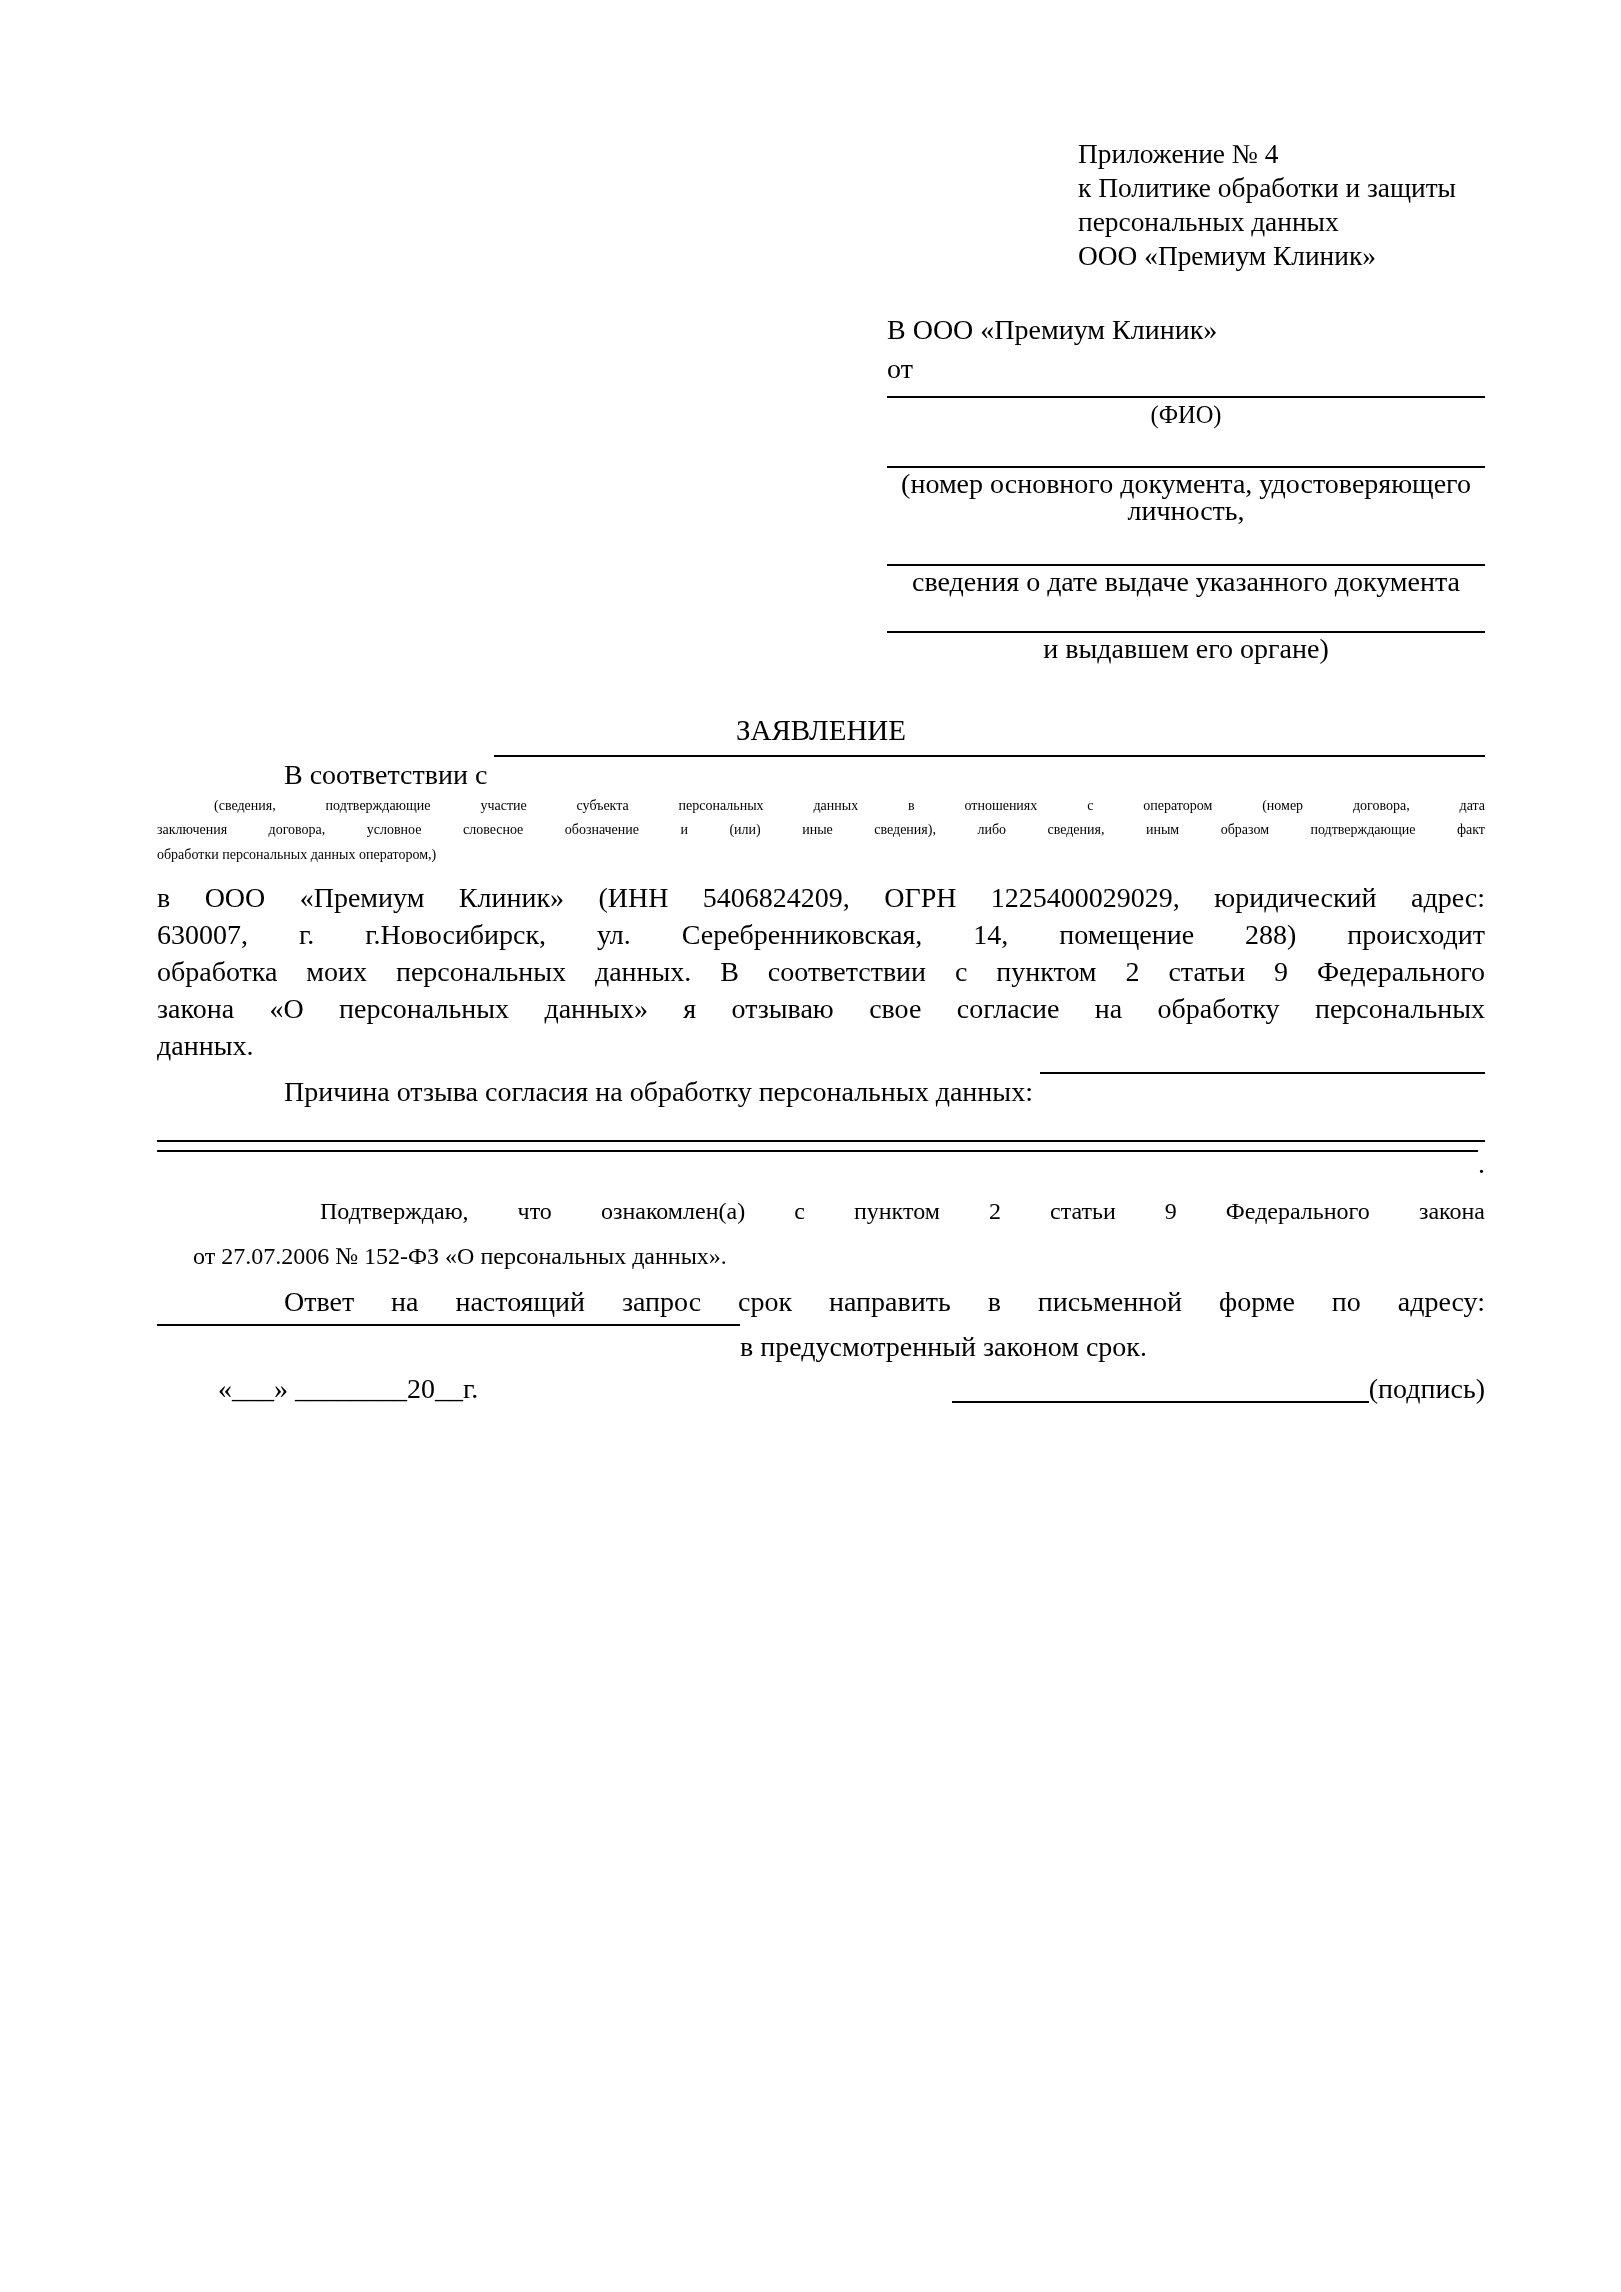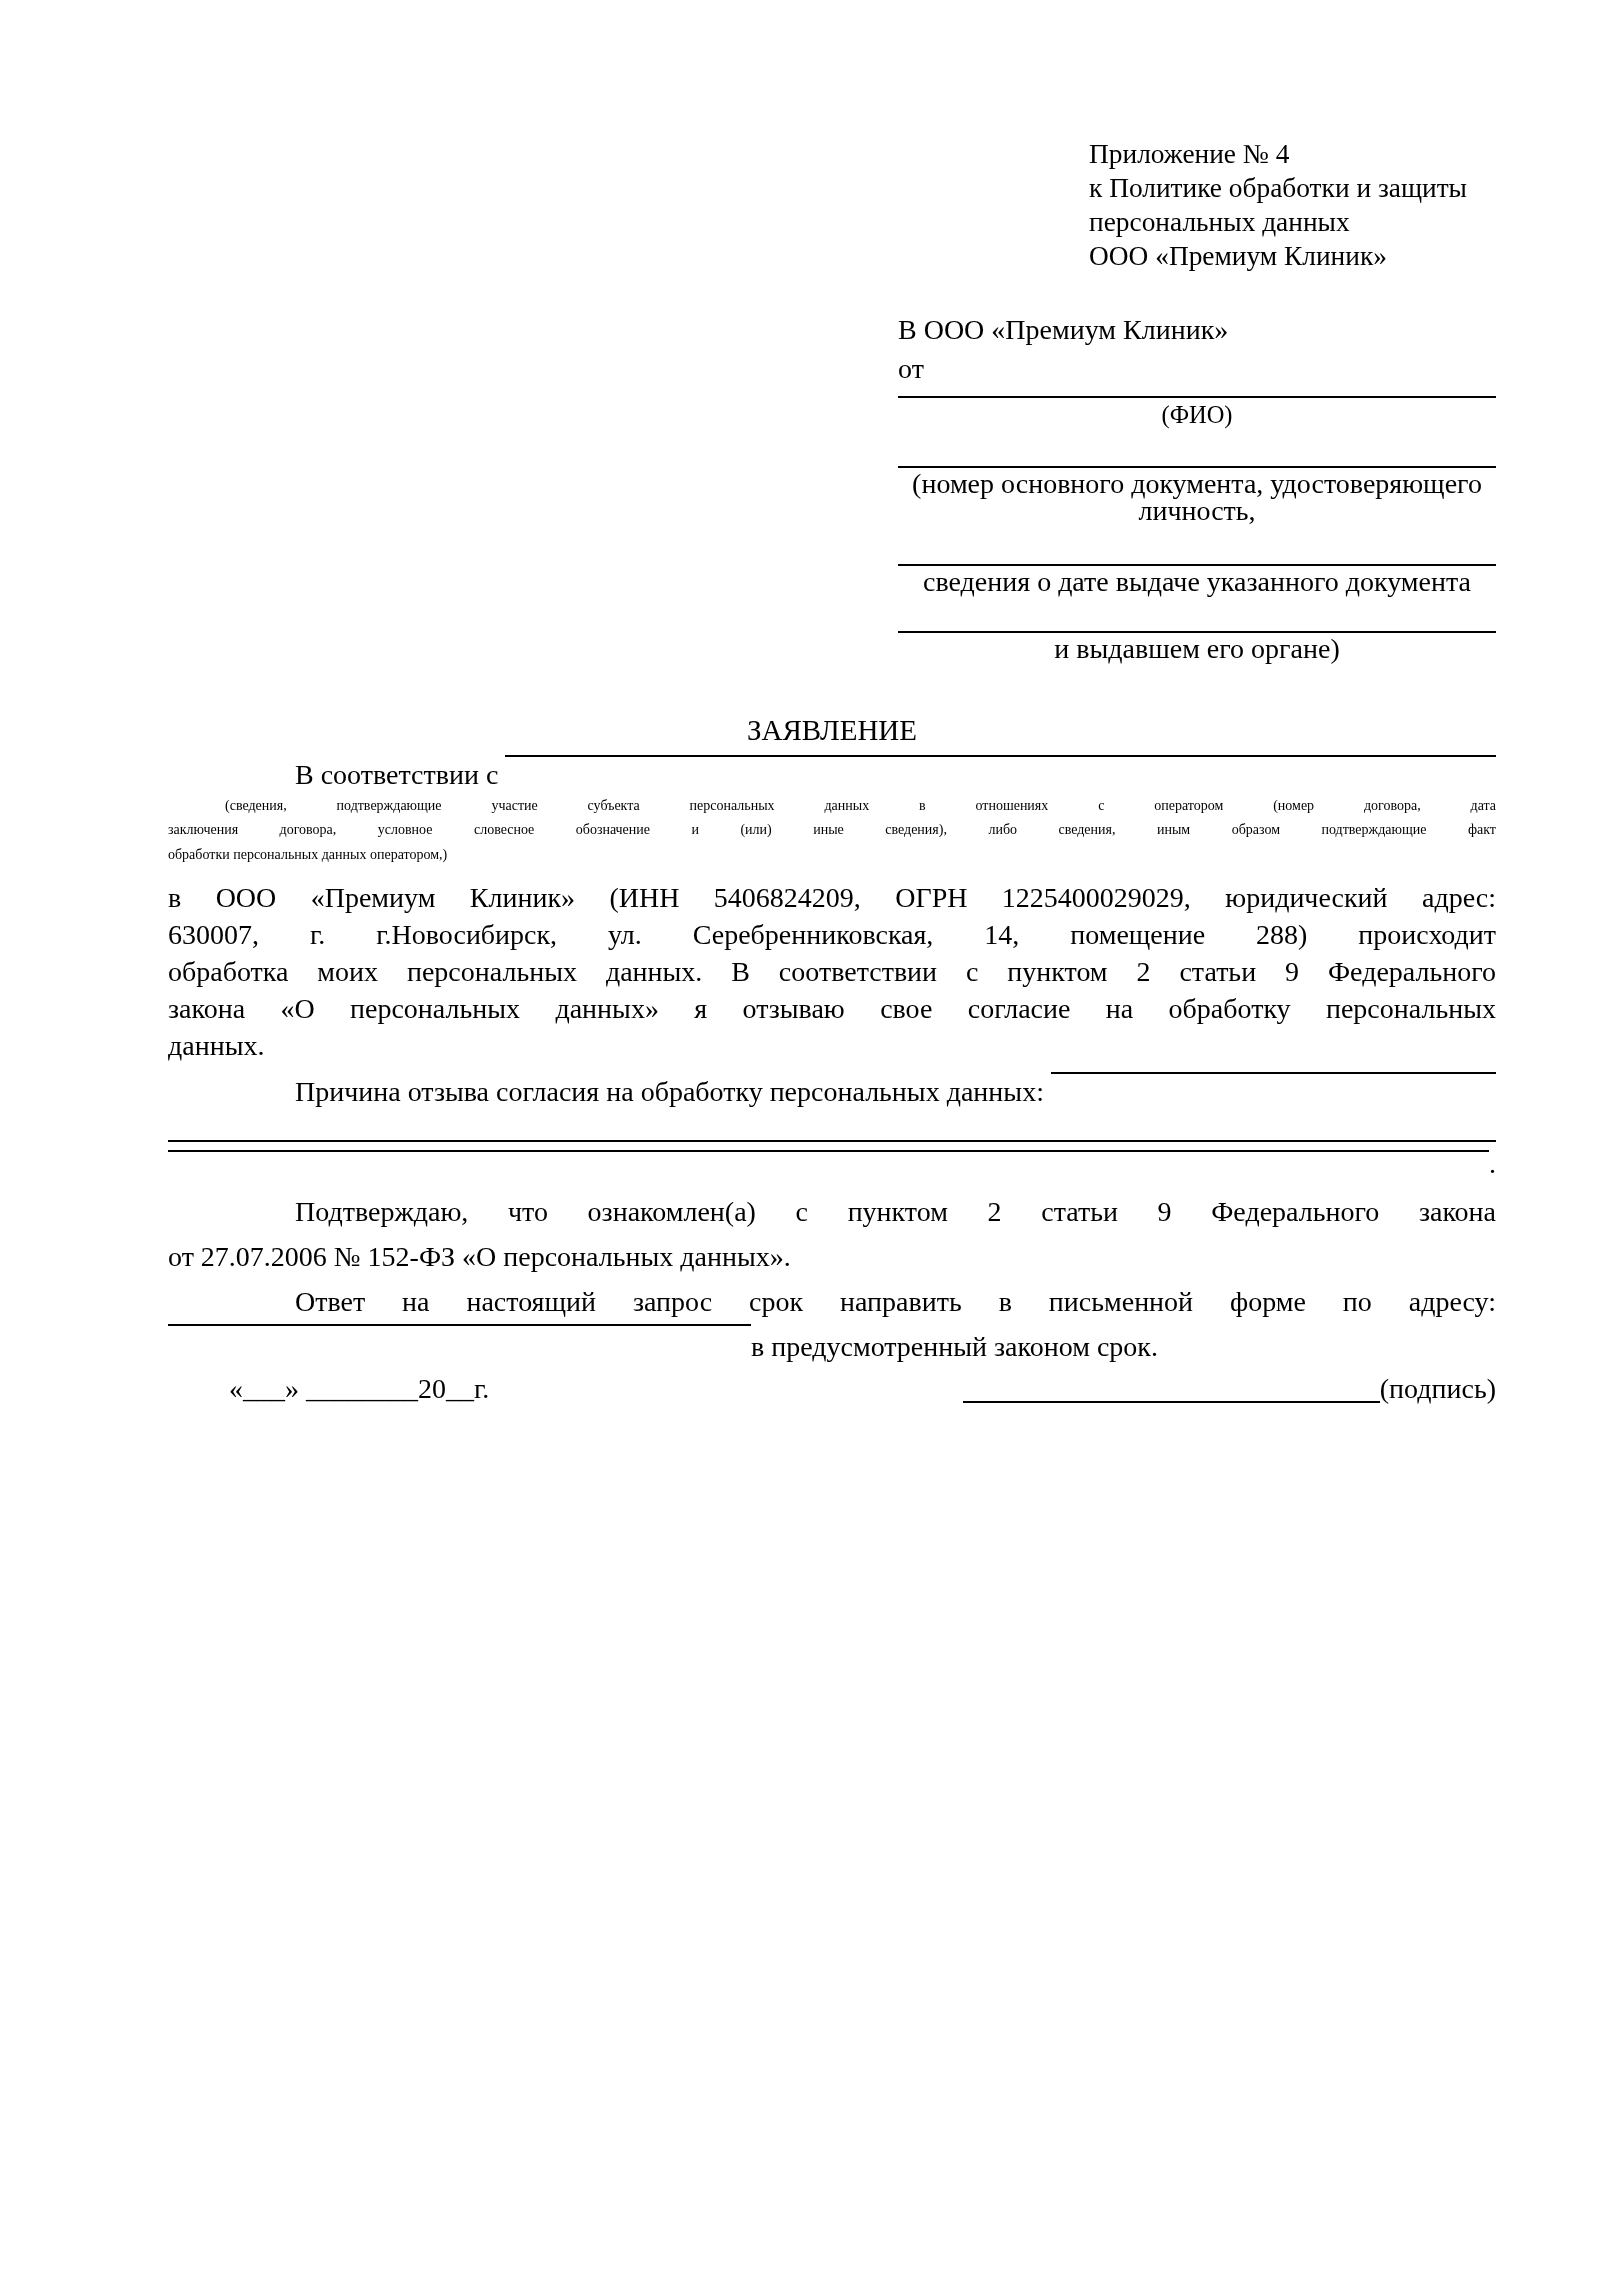--- a/index.html
+++ b/index.html
@@ -8,21 +8,21 @@
     height: 2293px;
     background: #ffffff;
     color: #000000;
     font-family: "Liberation Serif", serif;
     position: relative;
     margin: 0 auto;
     overflow: hidden;
   }
   .content {
     position: absolute;
-    left: 168px;
+    left: 157px;
     top: 0;
     width: 1328px;
   }
   
   .jl { text-align: justify; text-align-last: justify; }
 
   .appendix {
     margin-left: 921px;
     padding-top: 137px;
     font-size: 27.4px;
@@ -98,22 +98,23 @@
     margin-top: 29px;
   }
   .blank-line-2 {
     margin-top: 7.8px;
     font-size: 28px;
     line-height: 27.4px;
   }
   .blank-line-2 .fill { border-bottom: 2.9px solid #000; margin-bottom: 3.9px; }
   .confirm {
     margin-top: 11.8px;
-    font-size: 28px;
+    font-size: 24px;
     line-height: 45px;
+    margin-left: 36px;
   }
   .indent { padding-left: 127px; }
   .reply {
     font-size: 28px;
     line-height: 45px;
   }
   .addr-fill {
     flex: 0 0 583px;
     border-bottom: 2.9px solid #000;
     margin-bottom: 4.9px;

